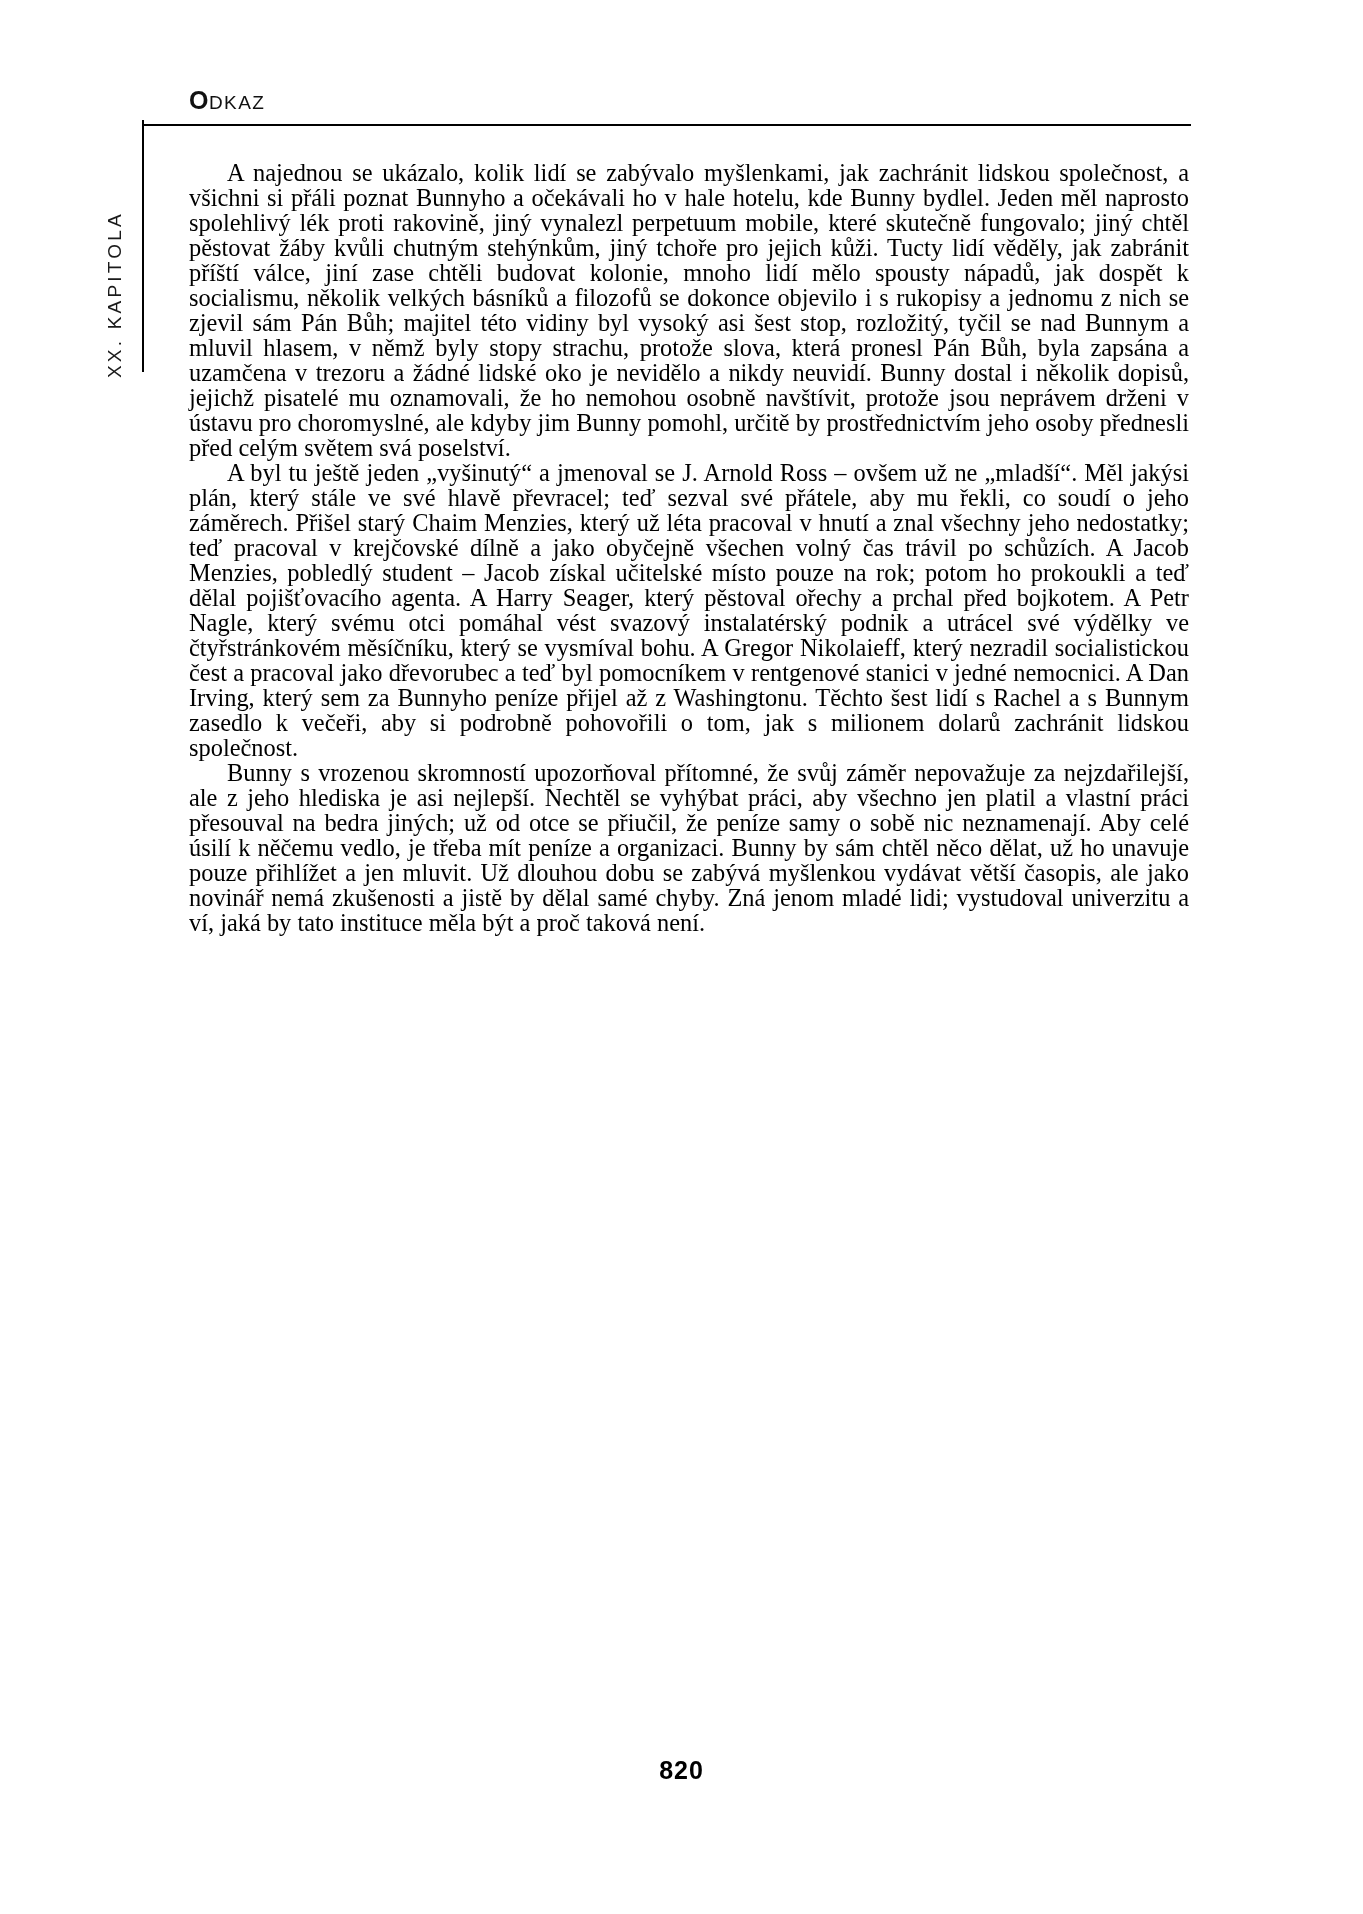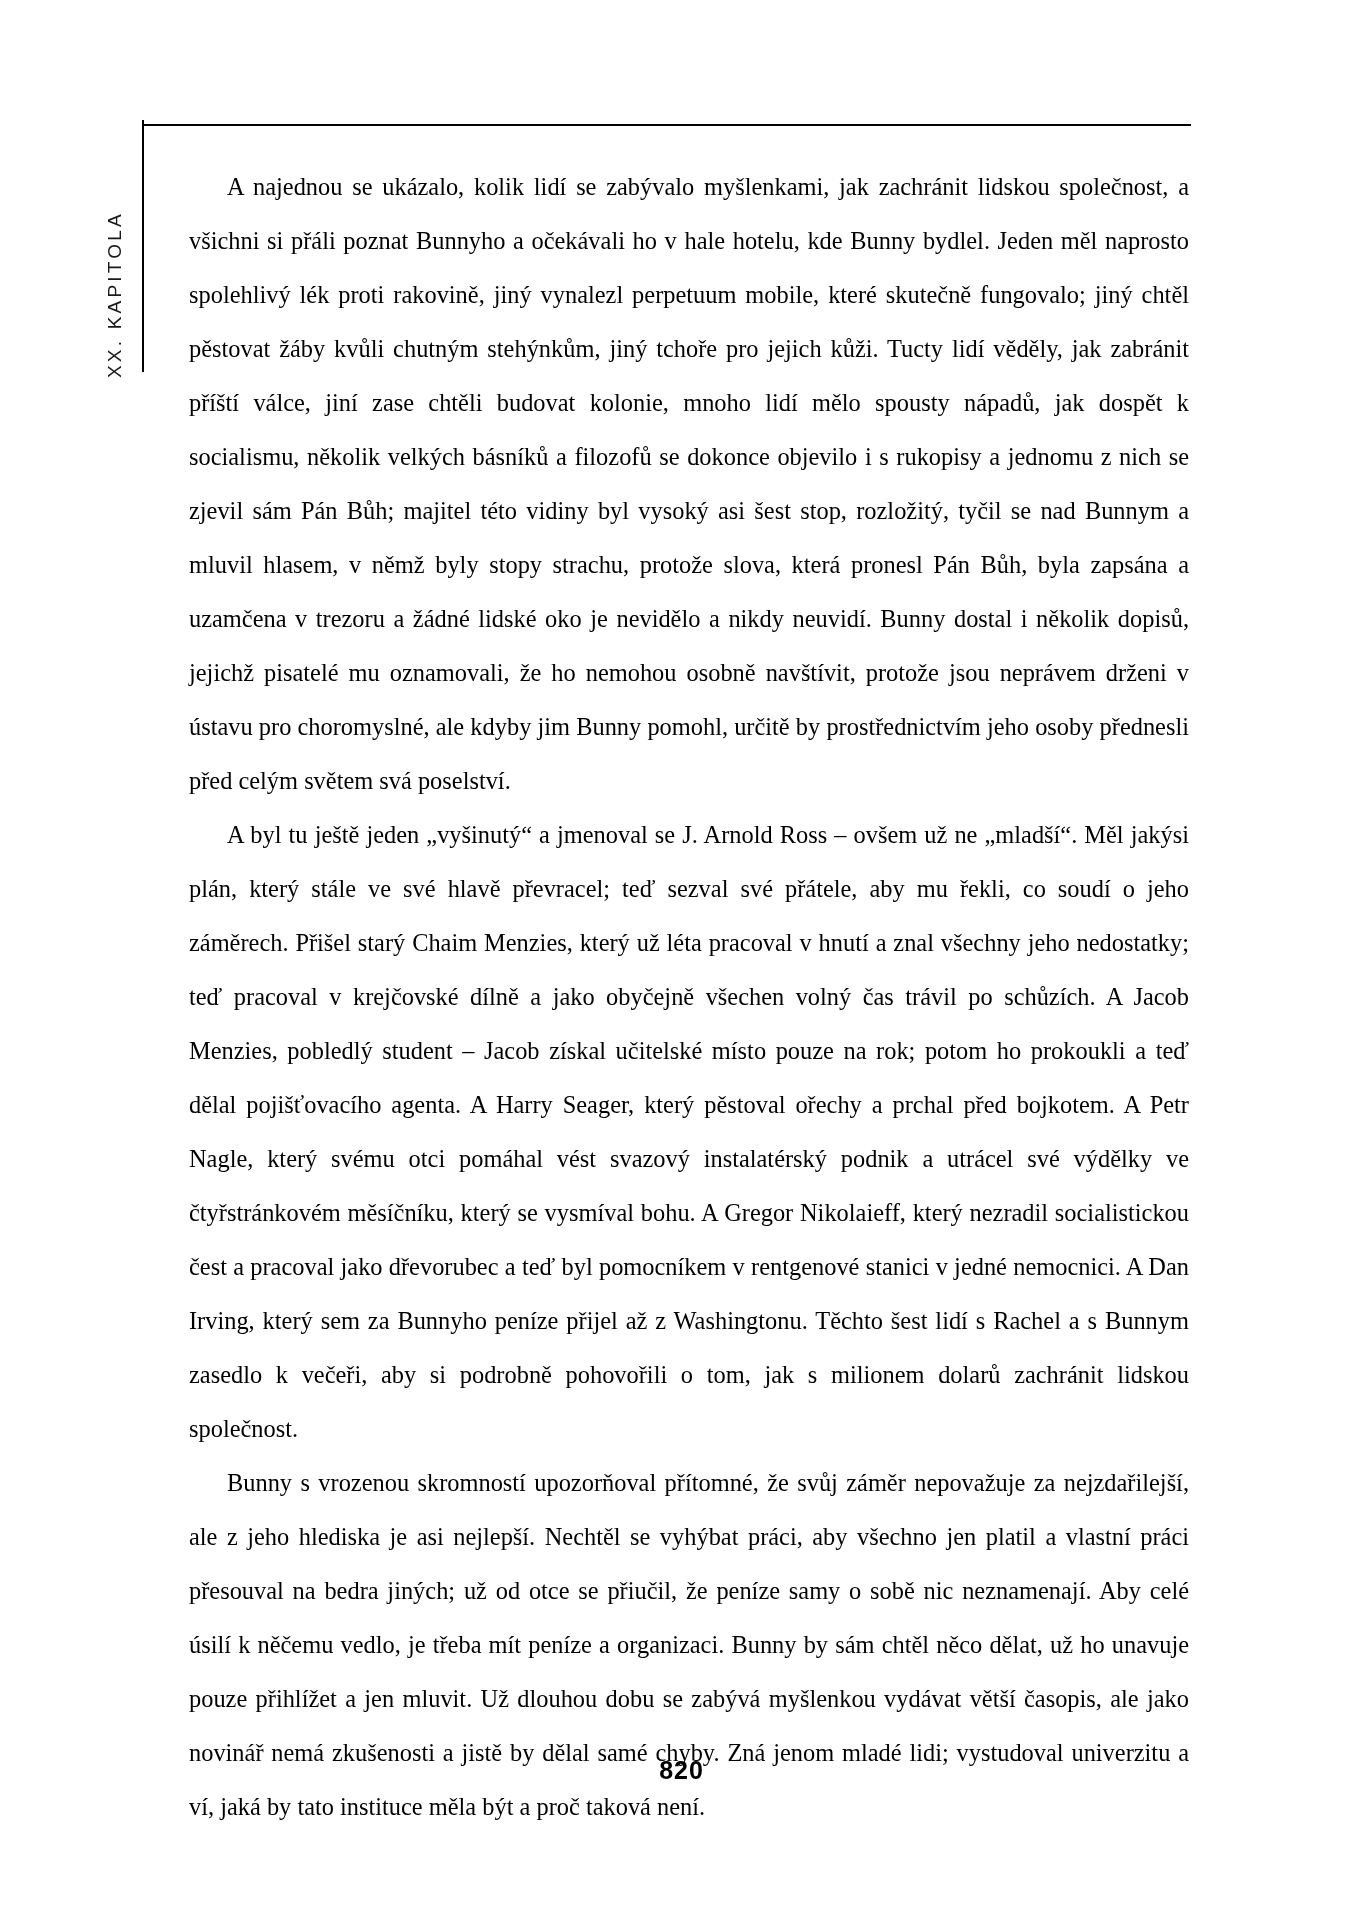--- a/index.html
+++ b/index.html
@@ -82,21 +82,21 @@
   
   .column {
     position: absolute;
     left: 189px;
     top: 160px;
     width: 1000px;
   }
   .column p {
     margin: 0;
     font-size: 24.4px;
-    line-height: 54px;
+    line-height: 25px;
     text-align: justify;
     text-justify: inter-word;
     text-indent: 38px;
     hyphens: manual;
   }
 
   
   .folio {
     position: absolute;
     left: 0;
@@ -113,20 +113,23 @@
 </head>
 <body>
 
 <div class="page">
 
   <div class="chapter-rail">
     <div class="vtext">XX. KAPITOLA</div>
     <div class="rule"></div>
   </div>
 
+  <div class="running-head">
+    <span class="rh-text"><span class="cap">O</span><span>DKAZ</span></span>
+  </div>
   <div class="head-rule"></div>
 
   <div class="column">
     <p>A najednou se ukázalo, kolik lidí se zabývalo myšlenkami, jak zachránit lidskou společnost, a všichni si přáli poznat Bunnyho a očekávali ho v hale hotelu, kde Bunny bydlel. Jeden měl naprosto spolehlivý lék proti rakovině, jiný vynalezl perpetuum mobile, které skutečně fungovalo; jiný chtěl pěstovat žáby kvůli chutným stehýnkům, jiný tchoře pro jejich kůži. Tucty lidí věděly, jak zabránit příští válce, jiní zase chtěli budovat kolonie, mnoho lidí mělo spousty nápadů, jak dospět k socialismu, několik velkých básníků a filozofů se dokonce objevilo i s rukopisy a jednomu z nich se zjevil sám Pán Bůh; majitel této vidiny byl vysoký asi šest stop, rozložitý, tyčil se nad Bunnym a mluvil hlasem, v němž byly stopy strachu, protože slova, která pronesl Pán Bůh, byla zapsána a uzamčena v trezoru a žádné lidské oko je nevidělo a nikdy neuvidí. Bunny dostal i několik dopisů, jejichž pisatelé mu oznamovali, že ho nemohou osobně navštívit, protože jsou neprávem drženi v ústavu pro choromyslné, ale kdyby jim Bunny pomohl, určitě by prostřednictvím jeho osoby přednesli před celým světem svá poselství.</p>
     <p>A byl tu ještě jeden „vyšinutý“ a jmenoval se J. Arnold Ross – ovšem už ne „mladší“. Měl jakýsi plán, který stále ve své hlavě převracel; teď sezval své přátele, aby mu řekli, co soudí o jeho záměrech. Přišel starý Chaim Menzies, který už léta pracoval v hnutí a znal všechny jeho nedostatky; teď pracoval v krejčovské dílně a jako obyčejně všechen volný čas trávil po schůzích. A Jacob Menzies, pobledlý student – Jacob získal učitelské místo pouze na rok; potom ho prokoukli a teď dělal pojišťovacího agenta. A Harry Seager, který pěstoval ořechy a prchal před bojkotem. A Petr Nagle, který svému otci pomáhal vést svazový instalatérský podnik a utrácel své výdělky ve čtyřstránkovém měsíčníku, který se vysmíval bohu. A Gregor Nikolaieff, který nezradil socialistickou čest a pracoval jako dřevorubec a teď byl pomocníkem v rentgenové stanici v jedné nemocnici. A Dan Irving, který sem za Bunnyho peníze přijel až z Washingtonu. Těchto šest lidí s Rachel a s Bunnym zasedlo k večeři, aby si podrobně pohovořili o tom, jak s milionem dolarů zachránit lidskou společnost.</p>
     <p>Bunny s vrozenou skromností upozorňoval přítomné, že svůj záměr nepovažuje za nejzdařilejší, ale z jeho hlediska je asi nejlepší. Nechtěl se vyhýbat práci, aby všechno jen platil a vlastní práci přesouval na bedra jiných; už od otce se přiučil, že peníze samy o sobě nic neznamenají. Aby celé úsilí k něčemu vedlo, je třeba mít peníze a organizaci. Bunny by sám chtěl něco dělat, už ho unavuje pouze přihlížet a jen mluvit. Už dlouhou dobu se zabývá myšlenkou vydávat větší časopis, ale jako novinář nemá zkušenosti a jistě by dělal samé chyby. Zná jenom mladé lidi; vystudoval univerzitu a ví, jaká by tato instituce měla být a proč taková není.</p>
   </div>
 
   <div class="folio">820</div>
 

